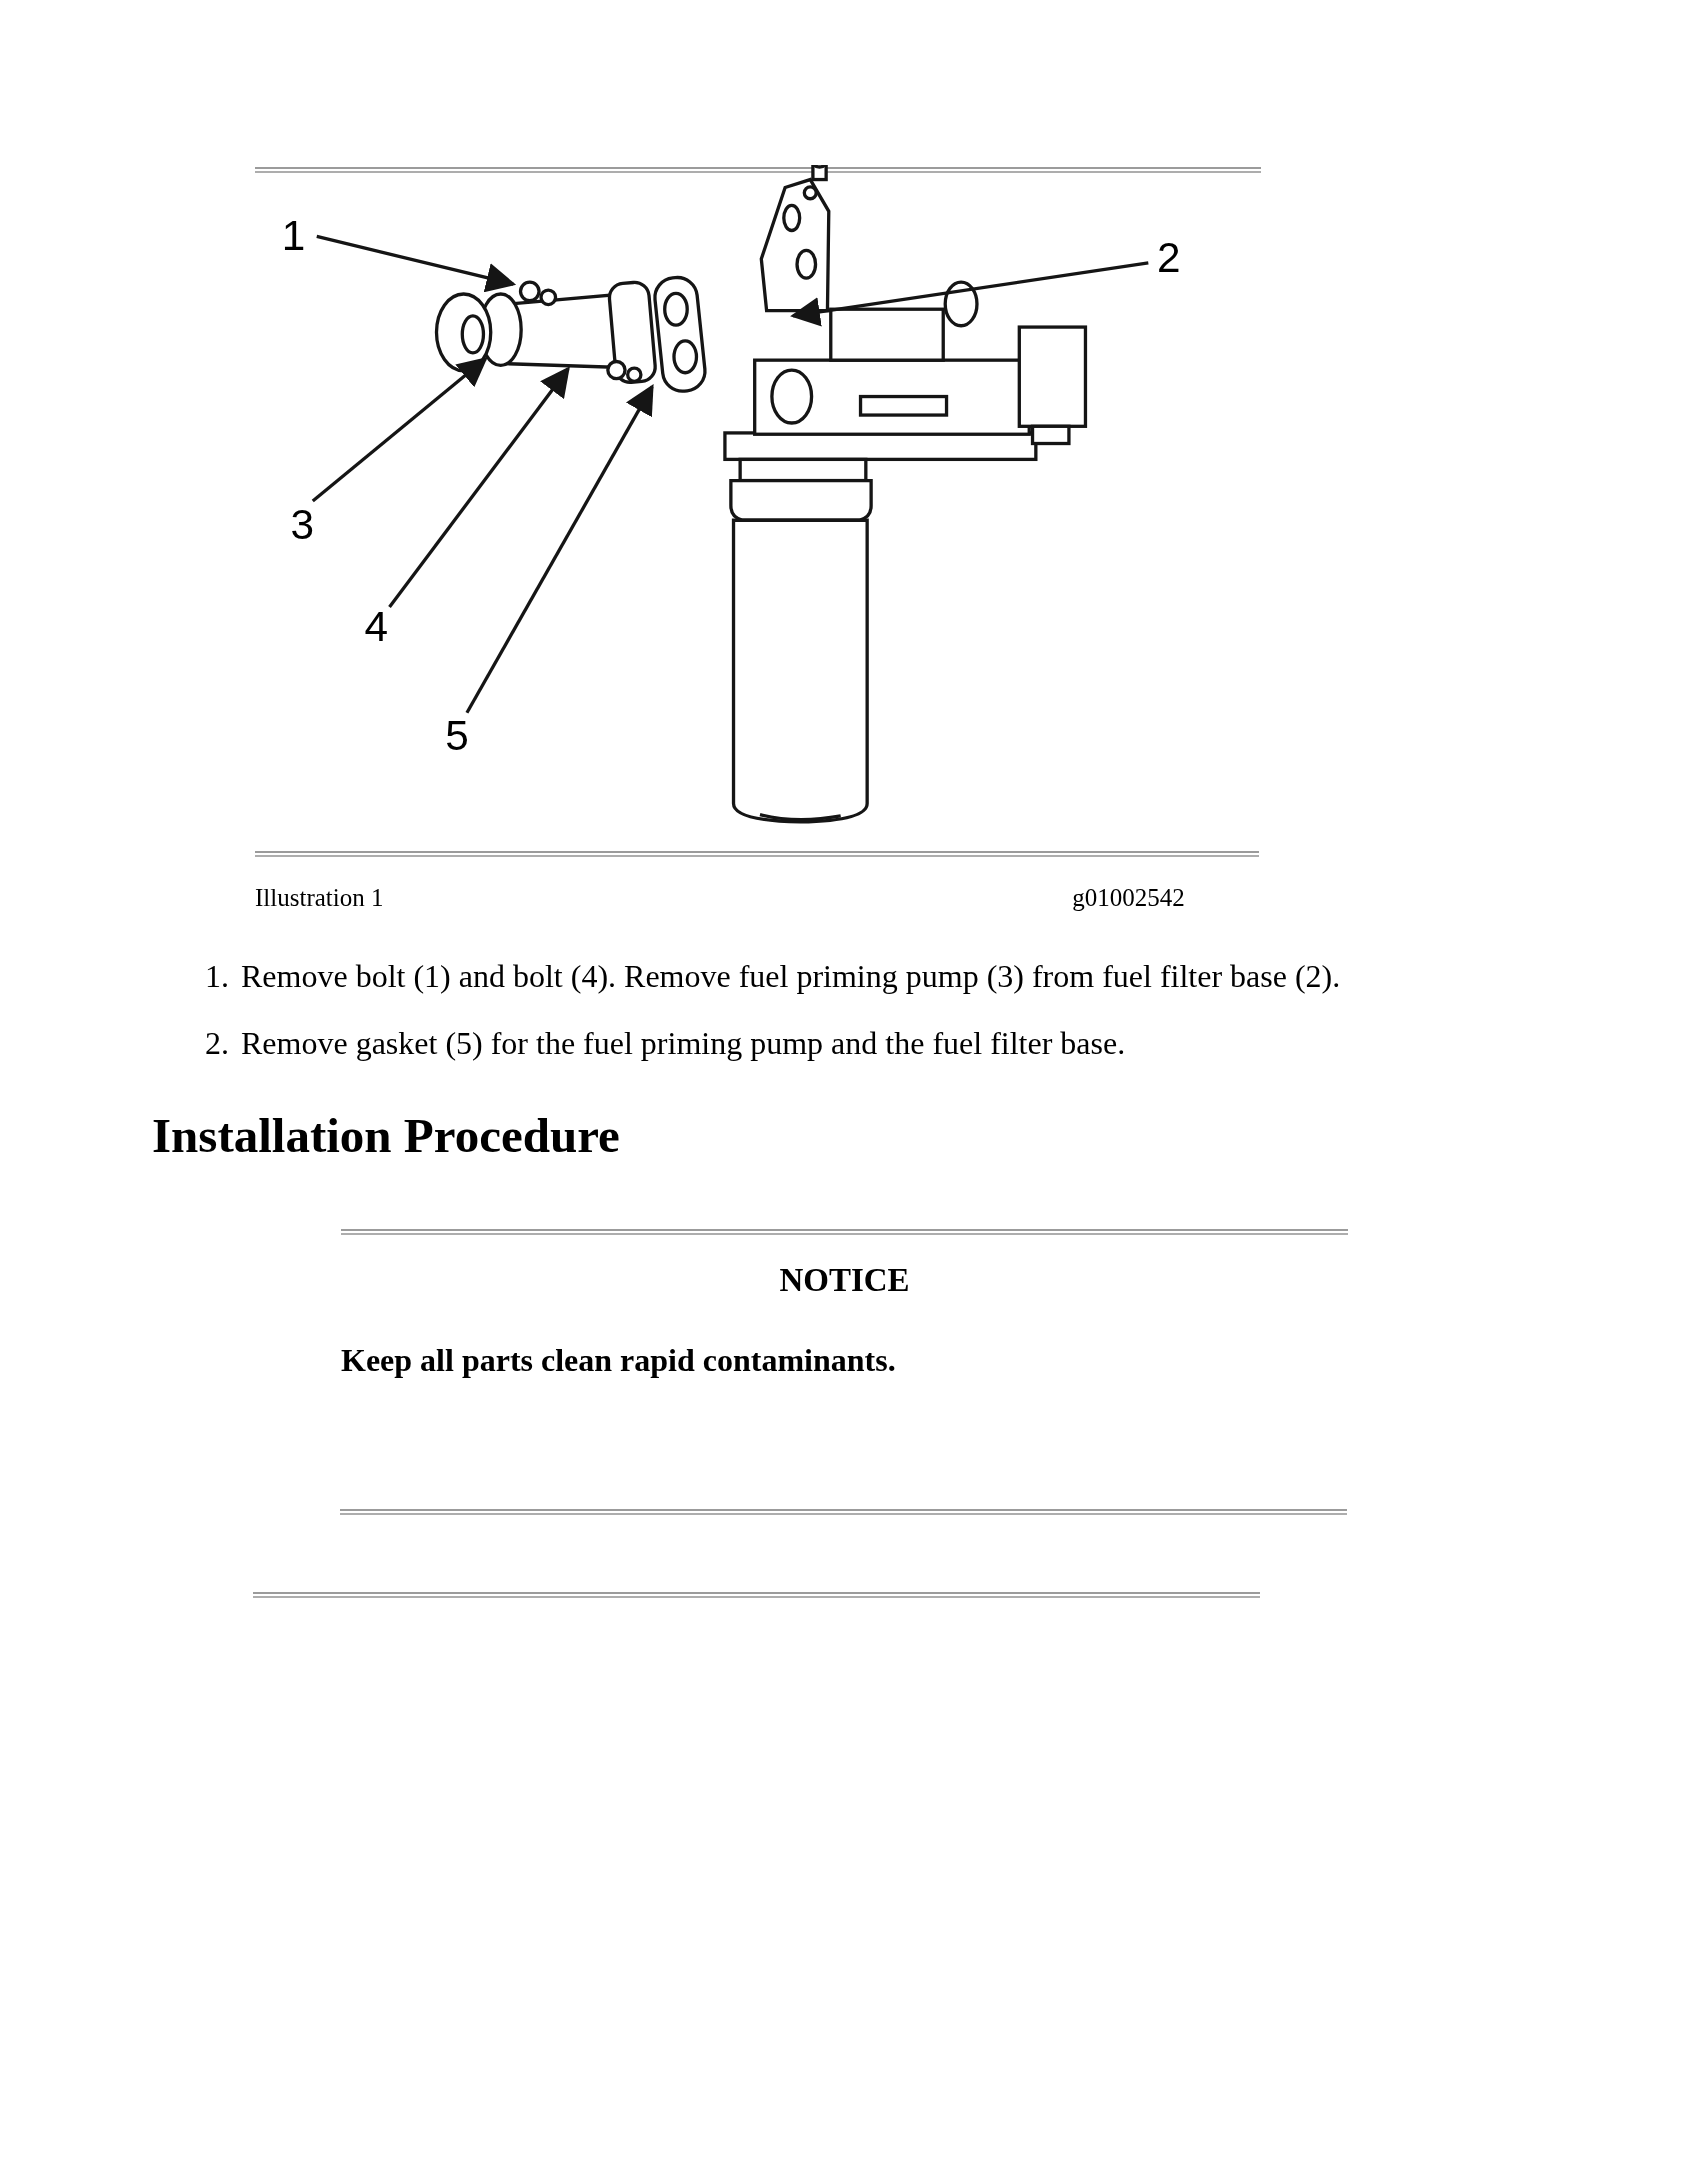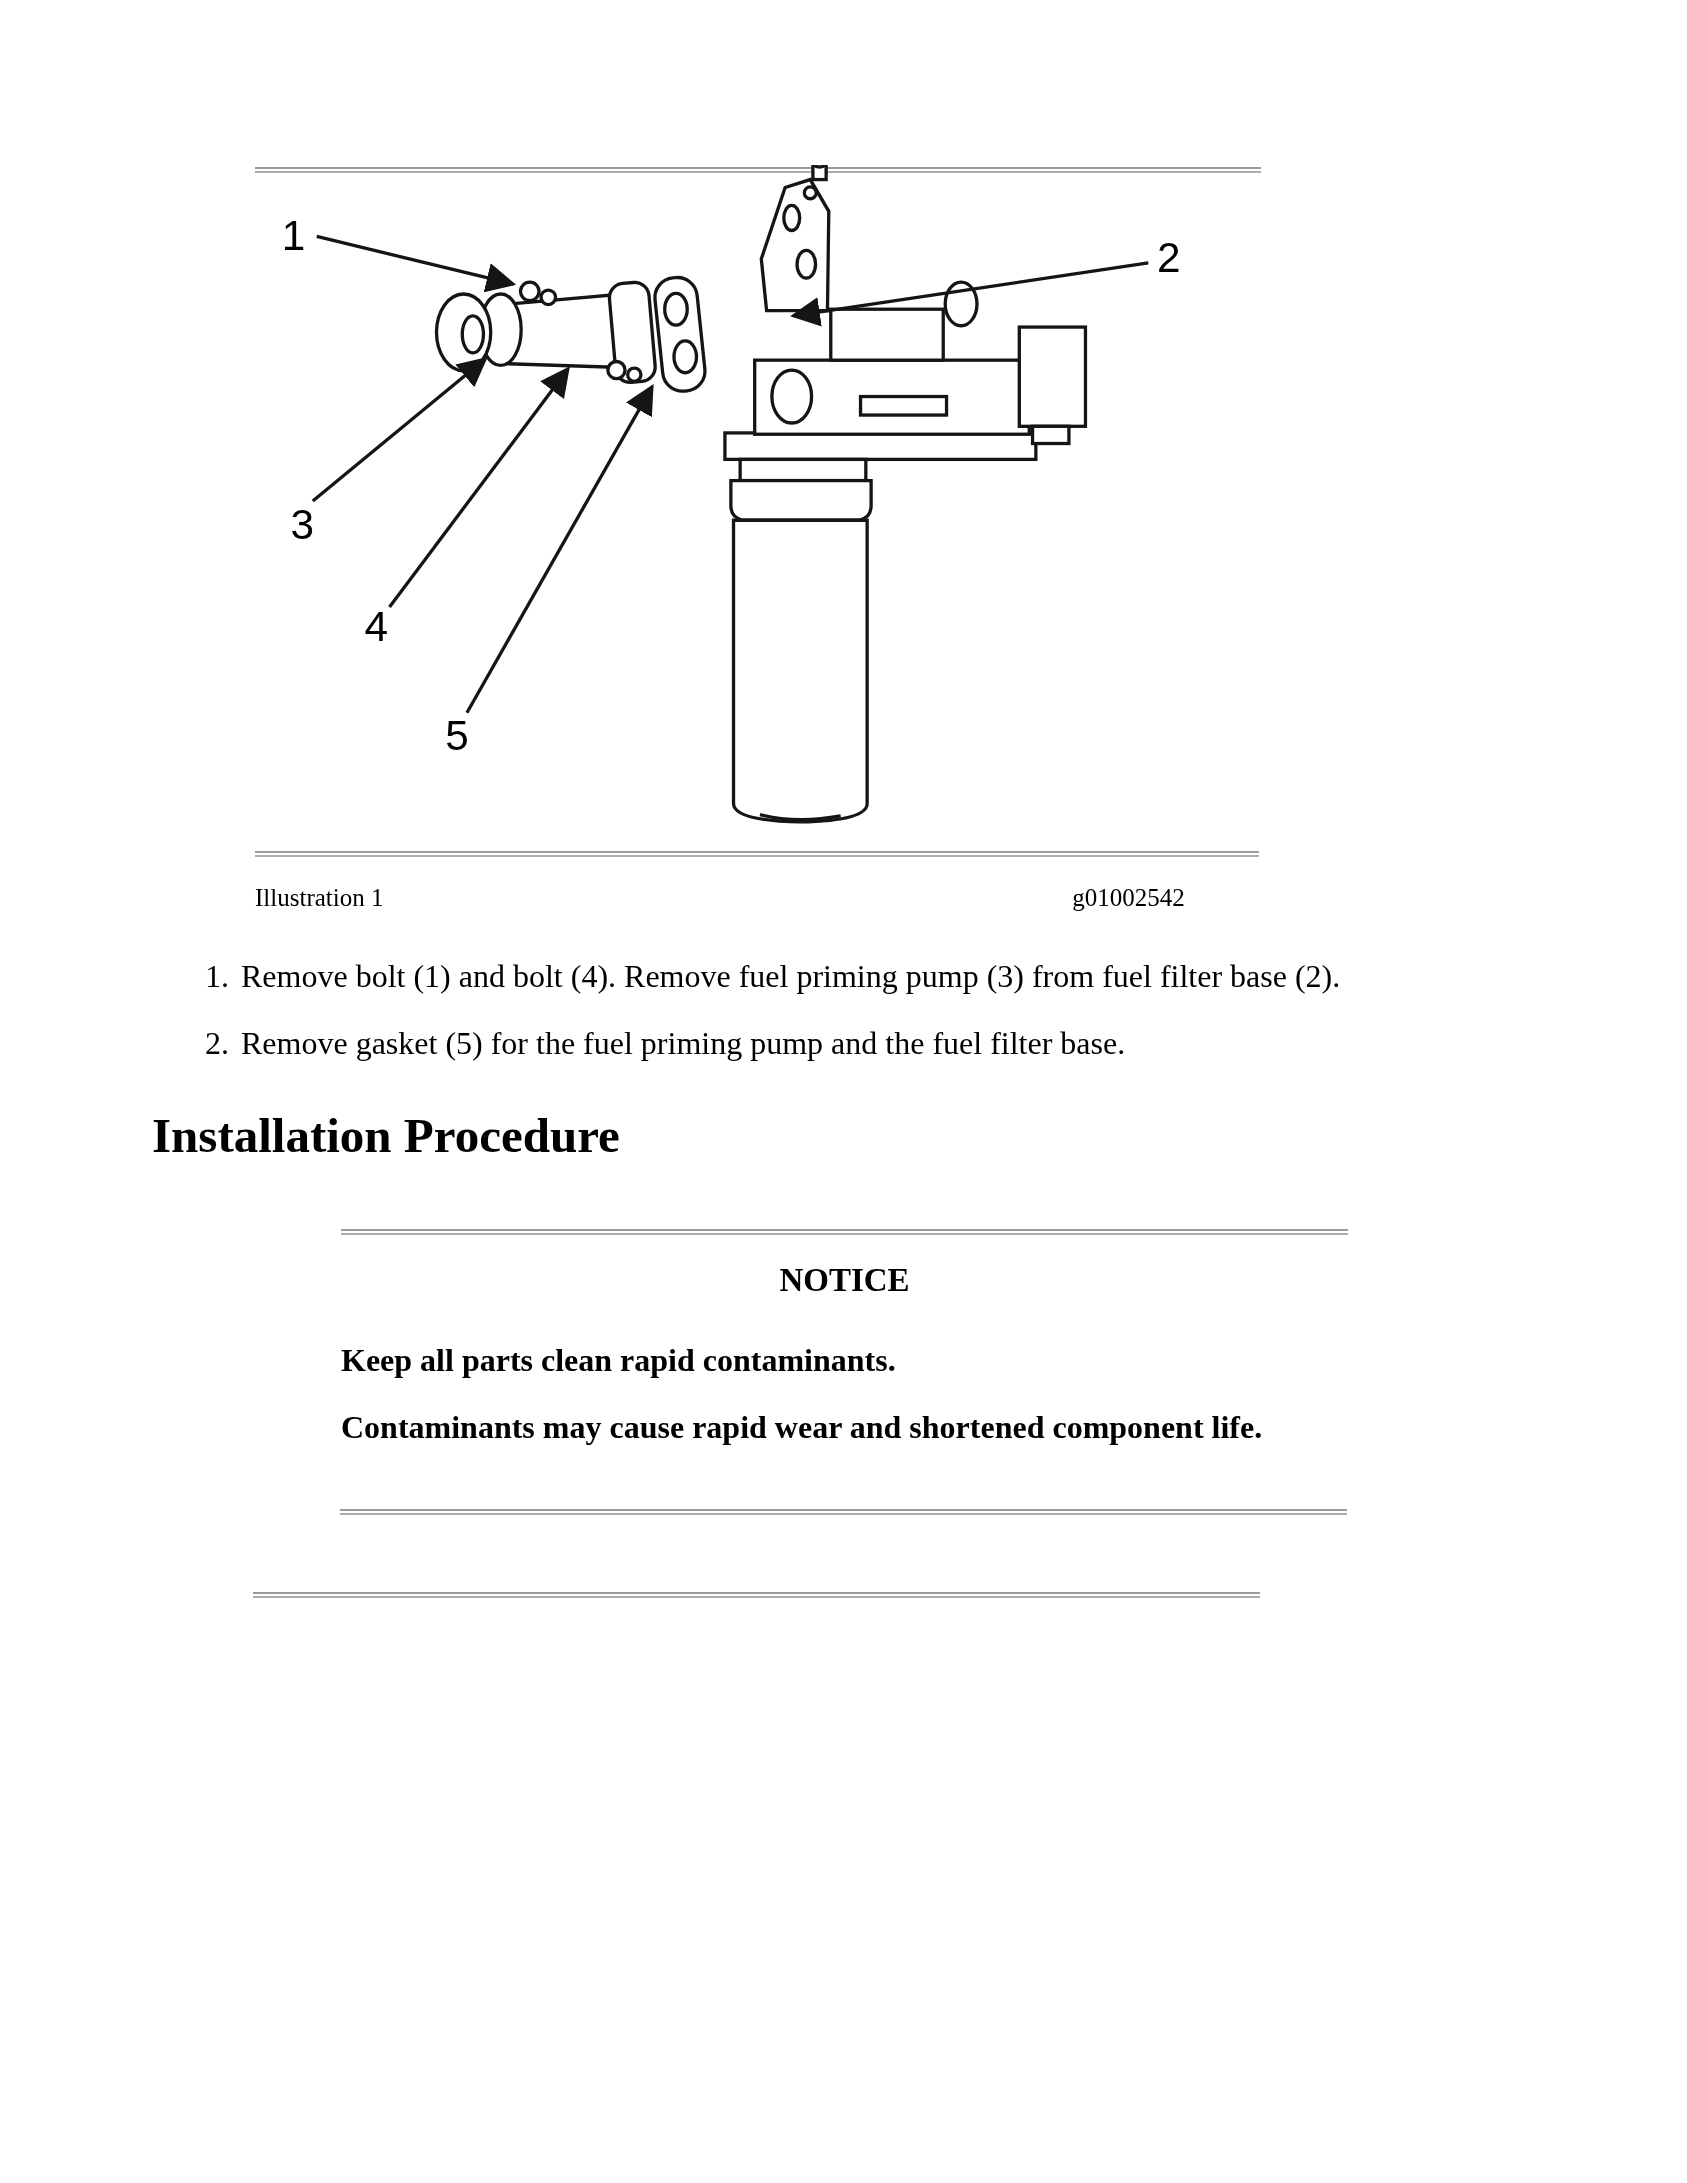--- a/index.html
+++ b/index.html
@@ -131,19 +131,18 @@
   </div>
   <div class="step" style="top:1027px;text-align:center;">
     <span class="step-num">2.</span><span>Remove gasket (5) for the fuel priming pump and the fuel filter base.</span>
   </div>
 
   <h1 class="heading" style="color:#000000;">Installation Procedure</h1>
 
   <div class="hrule" style="left:341px;top:1229px;width:1007px;"></div>
   <div class="notice-title">NOTICE</div>
   <div class="notice-para" style="top:1344px;">Keep all parts clean rapid contaminants.</div>
-  <div class="notice-para" style="top:1411px;">Contaminants may cause rapid wear and shortened component life.</div>
   <div class="hrule" style="left:340px;top:1509px;width:1007px;"></div>
 
   <div class="hrule" style="left:253px;top:1592px;width:1007px;"></div>
 
 </div>
 
 
 </body></html>

